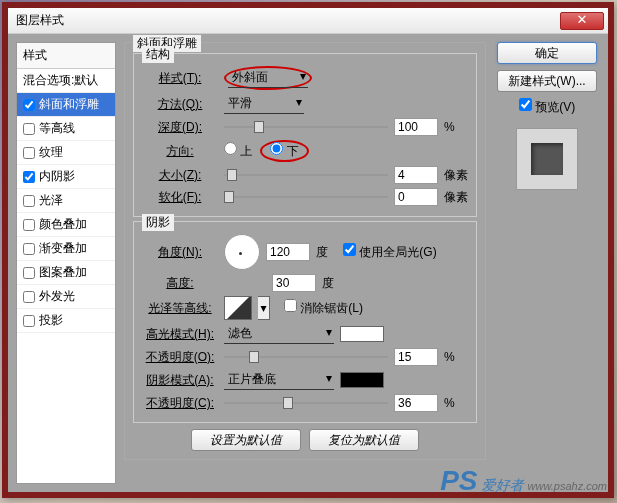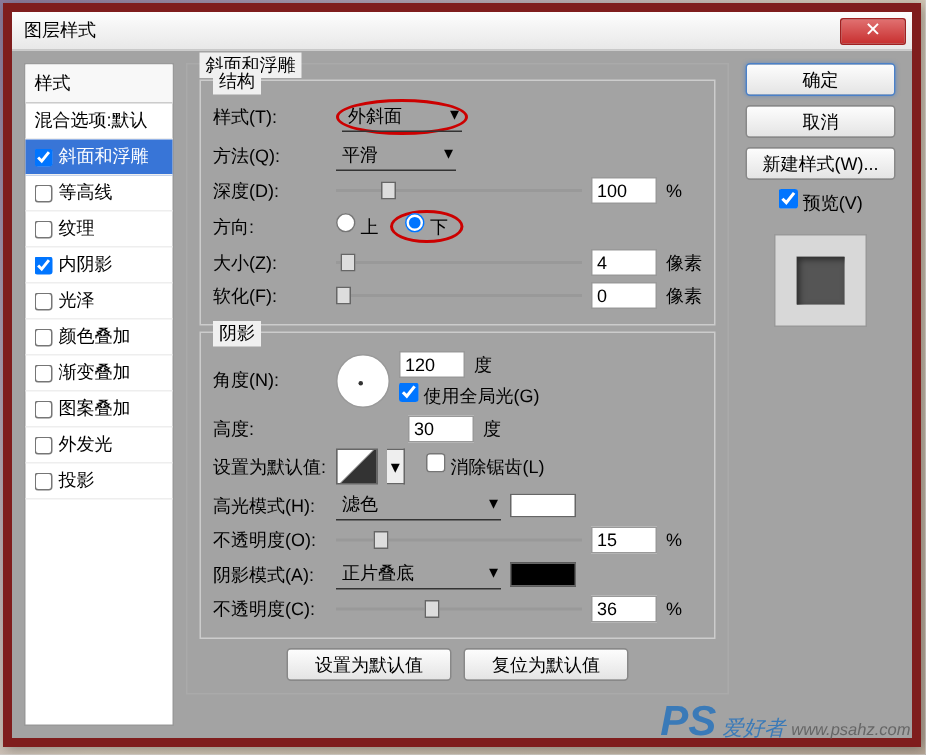--- a/index.html
+++ b/index.html
@@ -15,21 +15,21 @@
 .sidebar-item.selected { background: #3875d7; color: white; }
 .sidebar-item.indent { }
 .sidebar input[type=checkbox] { width: 12px; height: 12px; }
 .main { flex: 1; display: flex; gap: 8px; }
 .center { flex: 1; }
 .fieldset { border: 1px solid #aaa; margin-bottom: 6px; padding: 6px 8px 8px 8px; position: relative; }
 .fieldset-title { position: absolute; top: -8px; left: 8px; background: #f0f0f0; padding: 0 4px; }
 .subfield { border: 1px solid #ccc; margin-top: 4px; padding: 8px 8px 6px 8px; position: relative; }
 .subfield-title { position: absolute; top: -8px; left: 8px; background: #f0f0f0; padding: 0 4px; }
 .row { display: flex; align-items: center; margin: 4px 0; gap: 6px; }
-.label { width: 76px; text-align: left; }
+.label { width: 76px; text-align: center; text-decoration: underline; }
 .dropdown { border: none; border-bottom: 1px solid #333; background: transparent; padding: 1px 16px 1px 4px; min-width: 80px; position: relative; font-family: Liberation Serif, serif; }
 .dropdown::after { content: "▾"; position: absolute; right: 2px; }
 .slider { flex: 1; height: 16px; position: relative; }
 .slider-track { position: absolute; top: 7px; left: 0; right: 0; height: 2px; background: #999; }
 .slider-thumb { position: absolute; top: 2px; width: 10px; height: 12px; background: #ddd; border: 1px solid #666; }
 .numbox { width: 44px; border: 1px solid #999; padding: 1px 3px; background: white; text-align: left; }
 .unit { min-width: 24px; }
 .radio-group { display: flex; gap: 8px; align-items: center; }
 .circle-mark { border: 2px solid #c00; border-radius: 50%; padding: 0px 8px; }
 .oval-mark { border: 2px solid #c00; border-radius: 50%; padding: 0 2px; display: inline-flex; align-items: center; }
@@ -37,21 +37,21 @@
 .angle-widget::after { content: ""; position: absolute; top: 17px; left: 14px; width: 3px; height: 3px; background: #333; border-radius: 50%; }
 .contour-swatch { width: 28px; height: 24px; border: 1px solid #666; background: linear-gradient(135deg, #fff 0%, #fff 48%, #333 52%, #333 100%); display: inline-block; }
 .contour-dd { width: 12px; height: 24px; border: 1px solid #666; border-left: none; display: inline-flex; align-items: center; justify-content: center; background: #eee; }
 .color-swatch { width: 44px; height: 16px; border: 1px solid #666; background: #000; }
 .right { width: 106px; display: flex; flex-direction: column; gap: 6px; align-items: center; }
 .btn { width: 100px; height: 22px; border: 1px solid #888; background: linear-gradient(#fdfdfd, #e4e4e4); border-radius: 3px; cursor: pointer; }
 .btn.primary { border: 1px solid #4a80c8; box-shadow: 0 0 3px rgba(74,128,200,0.6); }
 .preview-box { width: 62px; height: 62px; border: 1px solid #999; background: #d8d8d8; display: flex; align-items: center; justify-content: center; margin-top: 6px; }
 .preview-inner { width: 32px; height: 32px; background: #555; box-shadow: inset 2px 2px 4px rgba(0,0,0,0.5); }
 .bottom-btns { display: flex; gap: 8px; justify-content: center; margin-top: 6px; }
-.bottom-btns .btn { width: 110px; }
+.bottom-btns .btn { width: 110px; font-style: italic; }
 .watermark { position: absolute; bottom: 6px; right: 10px; font-size: 16px; font-style: italic; color: #3a7ab8; display: flex; align-items: baseline; gap: 4px; }
 .watermark .ps { font-size: 28px; font-weight: bold; }
 .watermark .cn { font-size: 14px; }
 .watermark .url { font-size: 11px; color: #666; }
 .chk { width: 13px; height: 13px; }
 </style>
 </head>
 <body>
 
 <div class="dialog">
@@ -168,38 +168,38 @@
               <span class="unit">像素</span>
             </div>
           </div>
 
           <div class="subfield">
             <span class="subfield-title">阴影</span>
 
             <div class="row">
               <span class="label">角度(N):</span>
               <div class="angle-widget"></div>
-              <div style="display:flex;flex-direction:column;gap:3px">
+              <div style="display:flex;flex-direction:row;gap:3px">
                 <div style="display:flex;gap:6px;align-items:center">
                   <input class="numbox" value="120" style="">
                   <span class="unit">度</span>
                 </div>
                 <label><input type="checkbox" checked="" class="chk" style=""> <span>使用全局光(G)</span></label>
               </div>
             </div>
 
             <div class="row">
               <span class="label">高度:</span>
               <span style="width:42px"></span>
               <input class="numbox" value="30" style="">
               <span class="unit">度</span>
             </div>
 
             <div class="row">
-              <span class="label">设置为默认值:</span>
+              <span class="label">光泽等高线:</span>
               <span class="contour-swatch"></span>
                 <span class="contour-dd">▾</span>
               <label style="margin-left:8px"><input type="checkbox" class="chk" style=""> <span>消除锯齿(L)</span></label>
             </div>
 
             <div class="row">
               <span class="label">高光模式(H):</span>
               <span class="dropdown" style="min-width:110px">滤色</span>
               <span class="color-swatch" style="background:#fff"></span>
             </div>
@@ -233,21 +233,20 @@
 
           <div class="bottom-btns">
             <button class="btn">设置为默认值</button>
             <button class="btn">复位为默认值</button>
           </div>
         </div>
       </div>
 
       <div class="right">
         <button class="btn primary">确定</button>
-        <button class="btn">取消</button>
         <button class="btn">新建样式(W)...</button>
         <label><input type="checkbox" checked="" class="chk" style=""> <span>预览(V)</span></label>
         <div class="preview-box">
             <div class="preview-inner"></div>
           </div>
       </div>
     </div>
   </div>
 </div>
 

